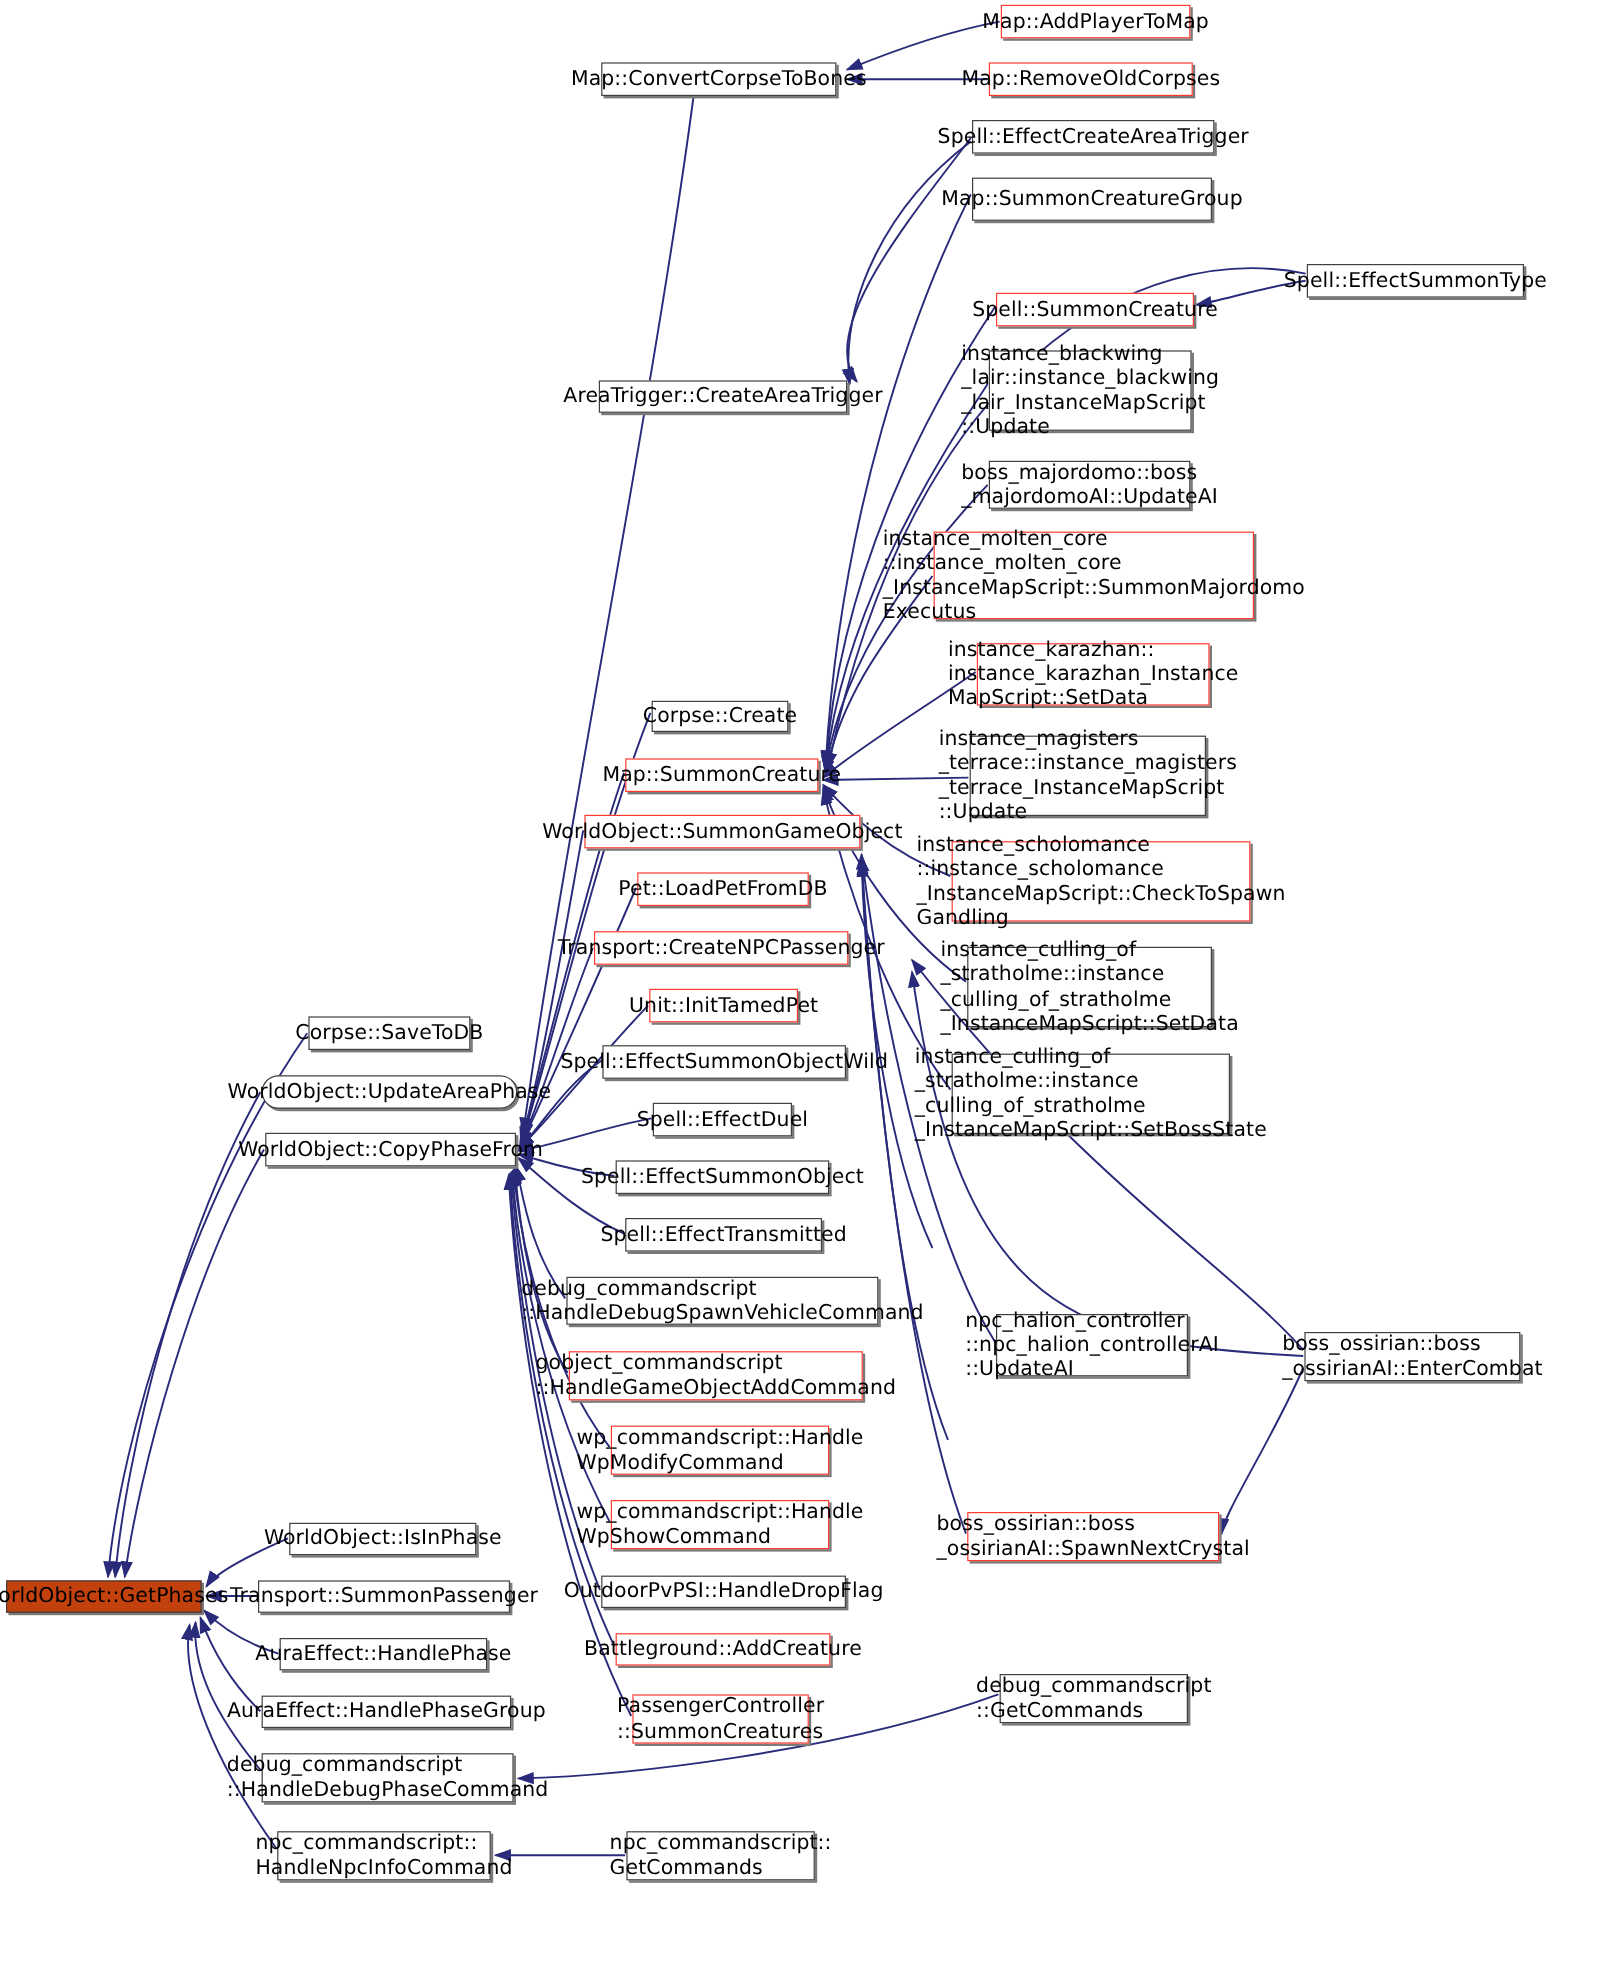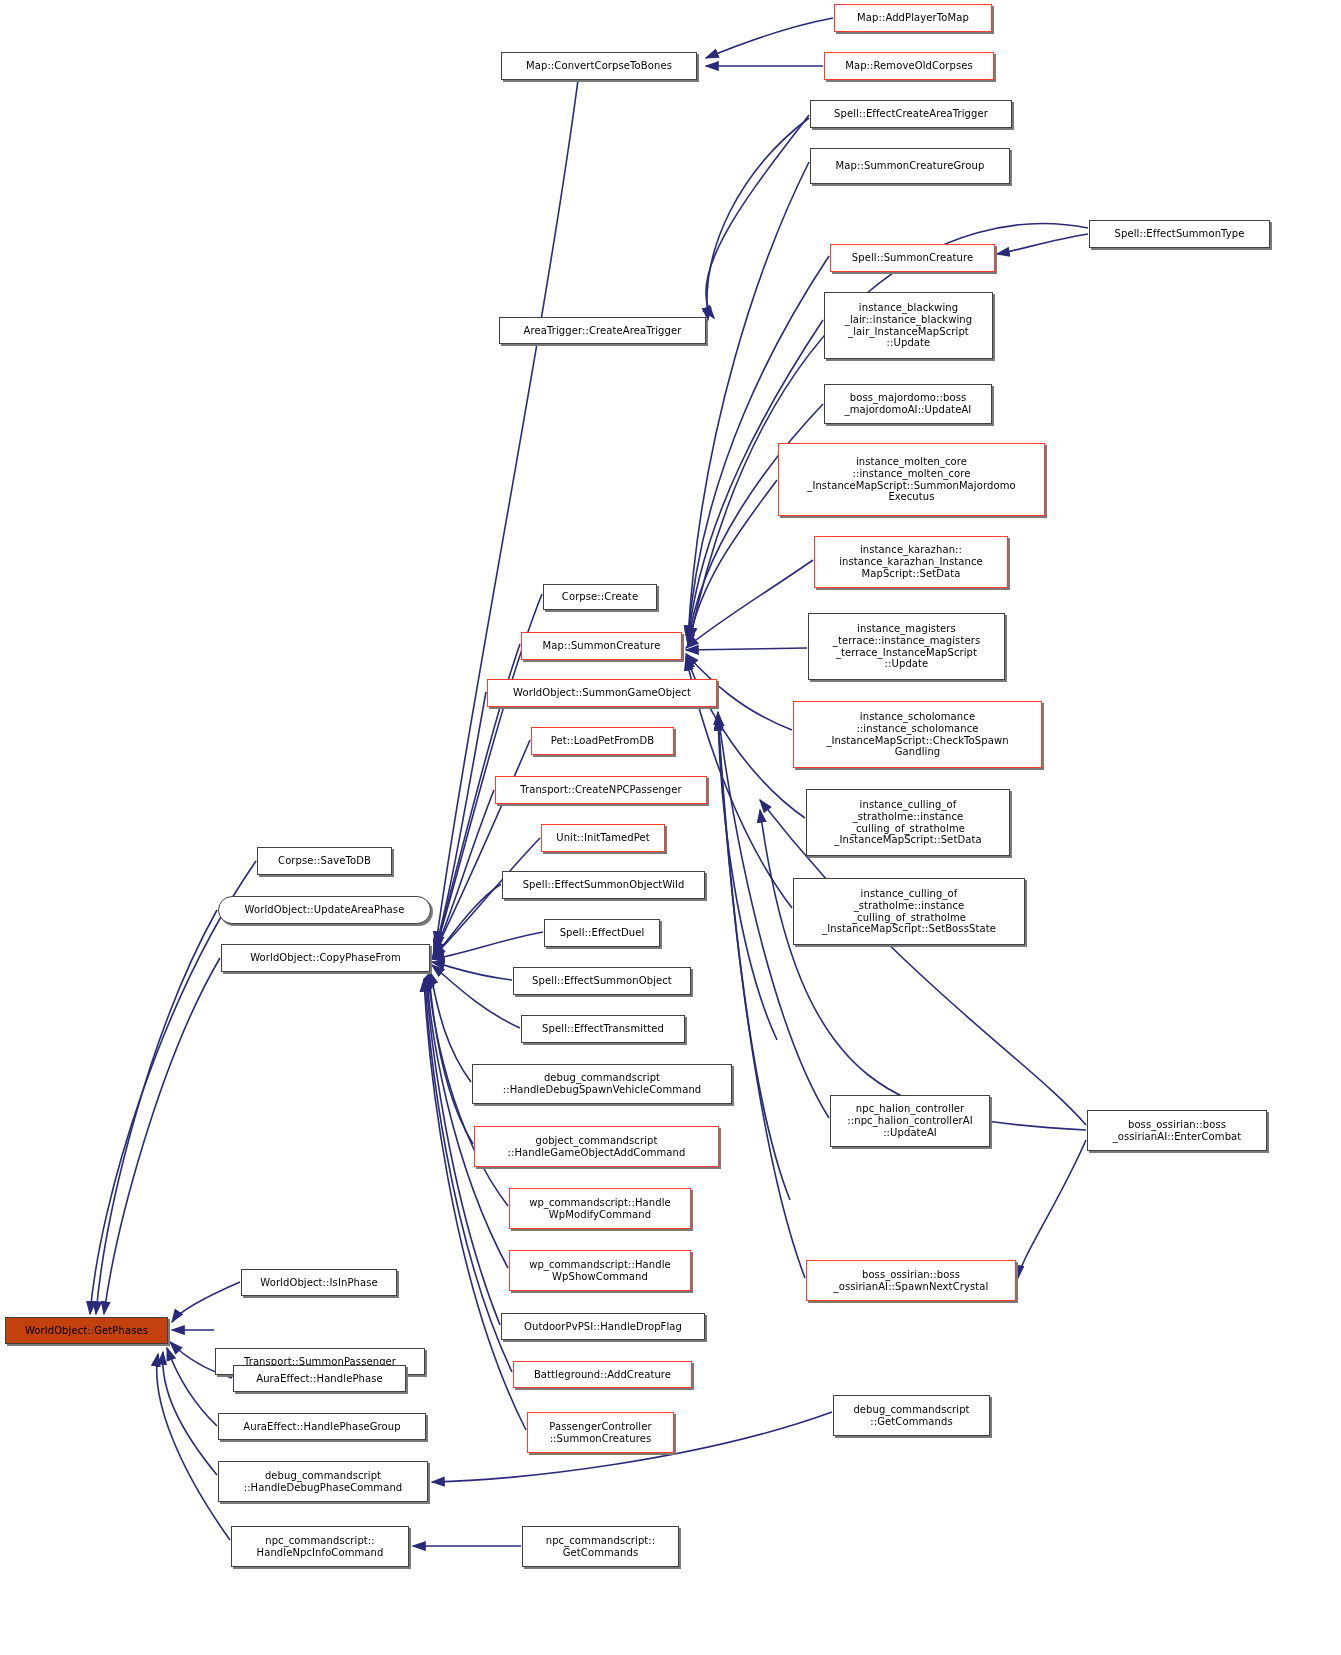--- a/index.html
+++ b/index.html
@@ -3,25 +3,24 @@
 <meta charset="utf-8">
 <style>
   html,body{margin:0;padding:0;background:#ffffff;}
   body{font-family:"DejaVu Sans","Liberation Sans",sans-serif;}
   #canvas{position:relative;width:1341px;height:1655px;background:#fff;overflow:hidden;}
   svg.edges{position:absolute;left:0;top:0;width:1341px;height:1655px;pointer-events:none;}
   .node{
     position:absolute;
     box-sizing:border-box;
     display:flex;align-items:center;justify-content:center;
-    text-align:center;
     background:#ffffff;
     border:1px solid #404040;
     color:#000000;
-    font-size:10px;
+    font-size:17px;
     line-height:1.18;
     white-space:pre-line;
     letter-spacing:0.1px;
     z-index:3;
   }
   .node.red{border-color:#ff3b30;}
   .node.focus{background:#c2410c;border-color:#404040;}
   .node.shadow{box-shadow:2px 2px 0 0 #7a7a7a;}
 </style>
 </head>
@@ -161,21 +160,21 @@
 ::HandleGameObjectAddCommand</div>
   <div class="node shadow red" style="left: 509px; top: 1188px; width: 182px; height: 41px;">wp_commandscript::Handle
 WpModifyCommand</div>
   <div class="node shadow red" style="left: 509px; top: 1250px; width: 182px; height: 41px;">wp_commandscript::Handle
 WpShowCommand</div>
   <div class="node shadow red" style="left: 806px; top: 1260px; width: 210px; height: 41px;">boss_ossirian::boss
 _ossirianAI::SpawnNextCrystal</div>
   <div class="node shadow" style="left: 241px; top: 1269px; width: 156px; height: 27px;">WorldObject::IsInPhase</div>
   <div class="node shadow" style="left: 501px; top: 1313px; width: 204px; height: 27px;">OutdoorPvPSI::HandleDropFlag</div>
   <div class="node shadow focus" style="left: 5px; top: 1317px; width: 163px; height: 27px;">WorldObject::GetPhases</div>
-  <div class="node shadow" style="left: 215px; top: 1348px; width: 210px; height: 27px;">Transport::SummonPassenger</div>
+  <div class="node shadow" style="left: 215px; top: 1317px; width: 210px; height: 27px;">Transport::SummonPassenger</div>
   <div class="node shadow red" style="left: 513px; top: 1361px; width: 179px; height: 27px;">Battleground::AddCreature</div>
   <div class="node shadow" style="left: 233px; top: 1365px; width: 173px; height: 27px;">AuraEffect::HandlePhase</div>
   <div class="node shadow" style="left: 833px; top: 1395px; width: 157px; height: 41px;">debug_commandscript
 ::GetCommands</div>
   <div class="node shadow red" style="left: 527px; top: 1412px; width: 147px; height: 41px;">PassengerController
 ::SummonCreatures</div>
   <div class="node shadow" style="left: 218px; top: 1413px; width: 208px; height: 27px;">AuraEffect::HandlePhaseGroup</div>
   <div class="node shadow" style="left: 218px; top: 1461px; width: 210px; height: 41px;">debug_commandscript
 ::HandleDebugPhaseCommand</div>
   <div class="node shadow" style="left: 231px; top: 1526px; width: 178px; height: 41px;">npc_commandscript::

